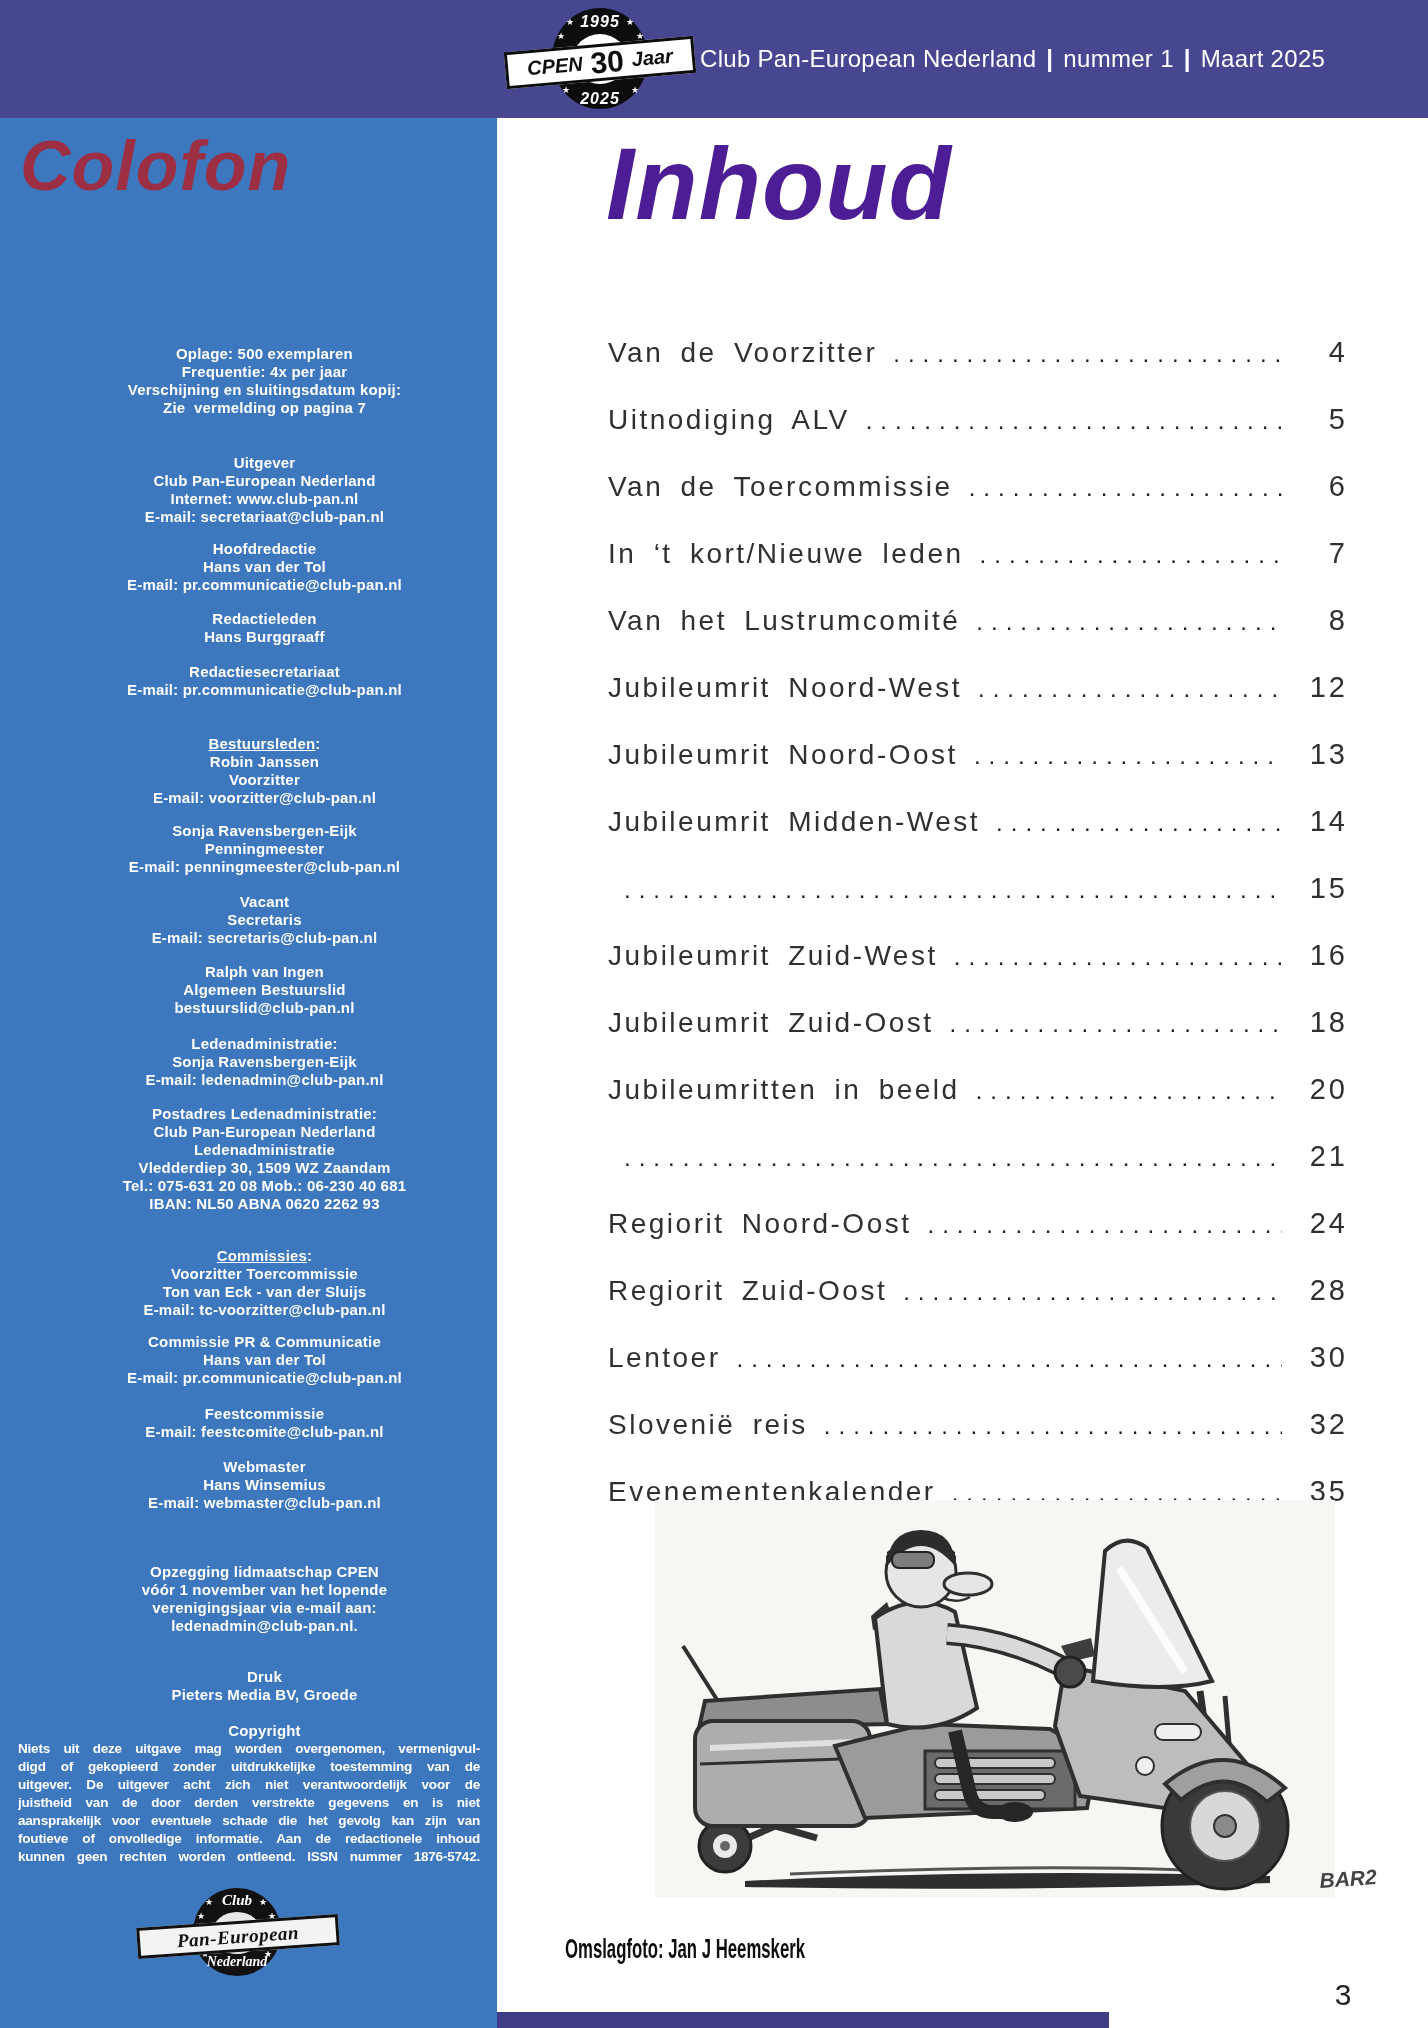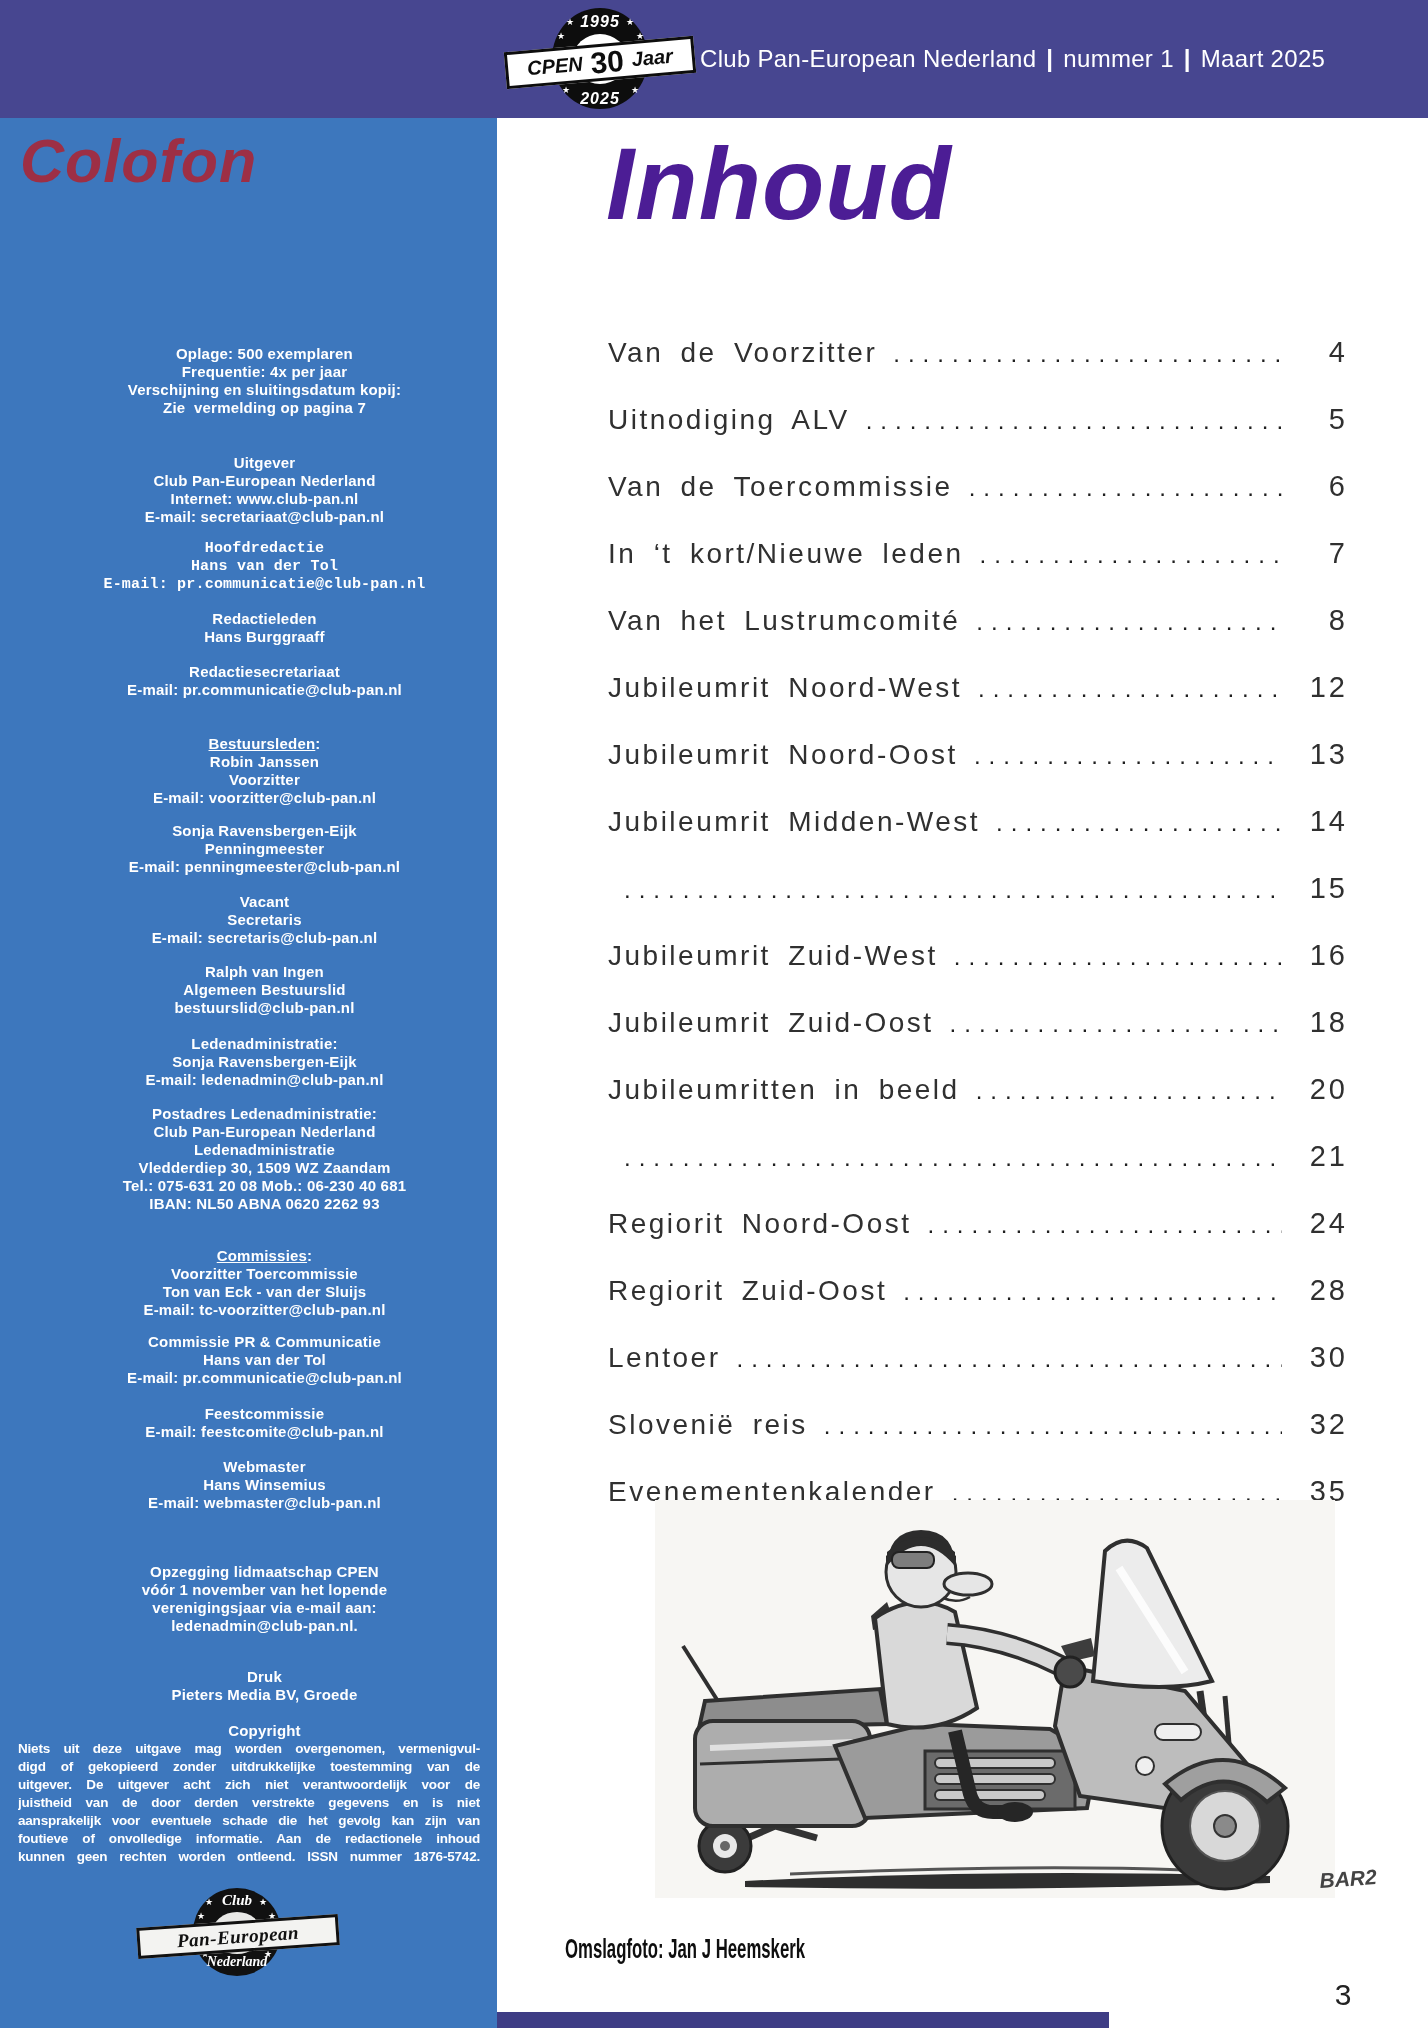--- a/index.html
+++ b/index.html
@@ -22,21 +22,21 @@
     font-size:16px;font-weight:bold;font-style:italic;letter-spacing:1px;}
   .l30-banner{position:absolute;left:5px;top:38px;width:184px;height:31px;background:#fff;
     border:3px solid #0d0d0d;transform:rotate(-5deg);display:flex;align-items:center;
     justify-content:center;gap:8px;}
   .l30-cpen,.l30-jaar{font-size:20px;font-weight:bold;font-style:italic;color:#0d0d0d;}
   .l30-num{font-size:30px;font-weight:bold;color:#0d0d0d;}
   .star{position:absolute;color:#fff;font-size:9px;line-height:9px;}
   
   .sidebar{position:absolute;left:0;top:118px;width:497px;height:1910px;background:#3d77bd;}
   .colofon-title{position:absolute;left:20px;top:10px;margin:0;color:#9d2f45;
-    font-size:61px;line-height:1.1;font-weight:bold;font-style:italic;letter-spacing:1px;}
+    font-size:70px;line-height:1.1;font-weight:bold;font-style:italic;letter-spacing:1px;}
   .cl-block{position:absolute;left:0;width:490px;text-align:center;color:#fff;
     font-weight:bold;font-size:15px;line-height:18px;letter-spacing:.2px;}
   .cl-line{white-space:pre-wrap;padding-left:39px;}
   .cl-line u{text-decoration:underline;}
   .copyright{position:absolute;left:18px;top:1622px;width:462px;color:#fff;
     font-weight:bold;font-size:13.5px;line-height:18px;letter-spacing:-.2px;}
   .cp-line{text-align:justify;text-align-last:justify;white-space:nowrap;overflow:hidden;}
   
   .flogo{position:absolute;left:137px;top:1770px;width:200px;height:90px;}
   .fl-disc{position:absolute;left:56px;top:0;width:88px;height:88px;background:#111;border-radius:50%;}
@@ -105,21 +105,21 @@
         <div class="cl-line">Frequentie: 4x per jaar</div>
         <div class="cl-line">Verschijning en sluitingsdatum kopij:</div>
         <div class="cl-line">Zie  vermelding op pagina 7</div>
       </div>
       <div class="cl-block" style="top: 336px;">
         <div class="cl-line">Uitgever</div>
         <div class="cl-line">Club Pan-European Nederland</div>
         <div class="cl-line">Internet: www.club-pan.nl</div>
         <div class="cl-line">E-mail: secretariaat@club-pan.nl</div>
       </div>
-      <div class="cl-block" style="top: 422px; font-family: Liberation Mono, monospace;">
+      <div class="cl-block" style="top: 422px;">
         <div class="cl-line">Hoofdredactie</div>
         <div class="cl-line">Hans van der Tol</div>
         <div class="cl-line">E-mail: pr.communicatie@club-pan.nl</div>
       </div>
       <div class="cl-block" style="top: 492px;">
         <div class="cl-line">Redactieleden</div>
         <div class="cl-line">Hans Burggraaff</div>
       </div>
       <div class="cl-block" style="top: 545px;">
         <div class="cl-line">Redactiesecretariaat</div>

